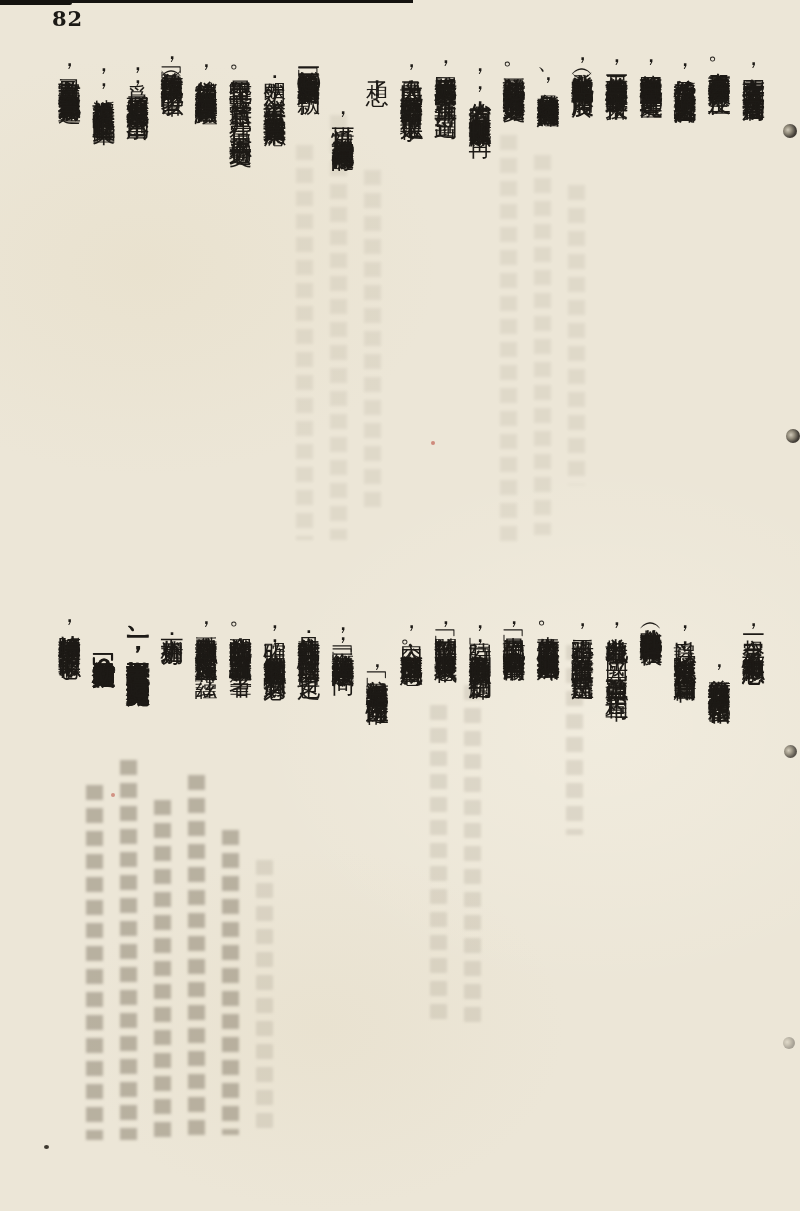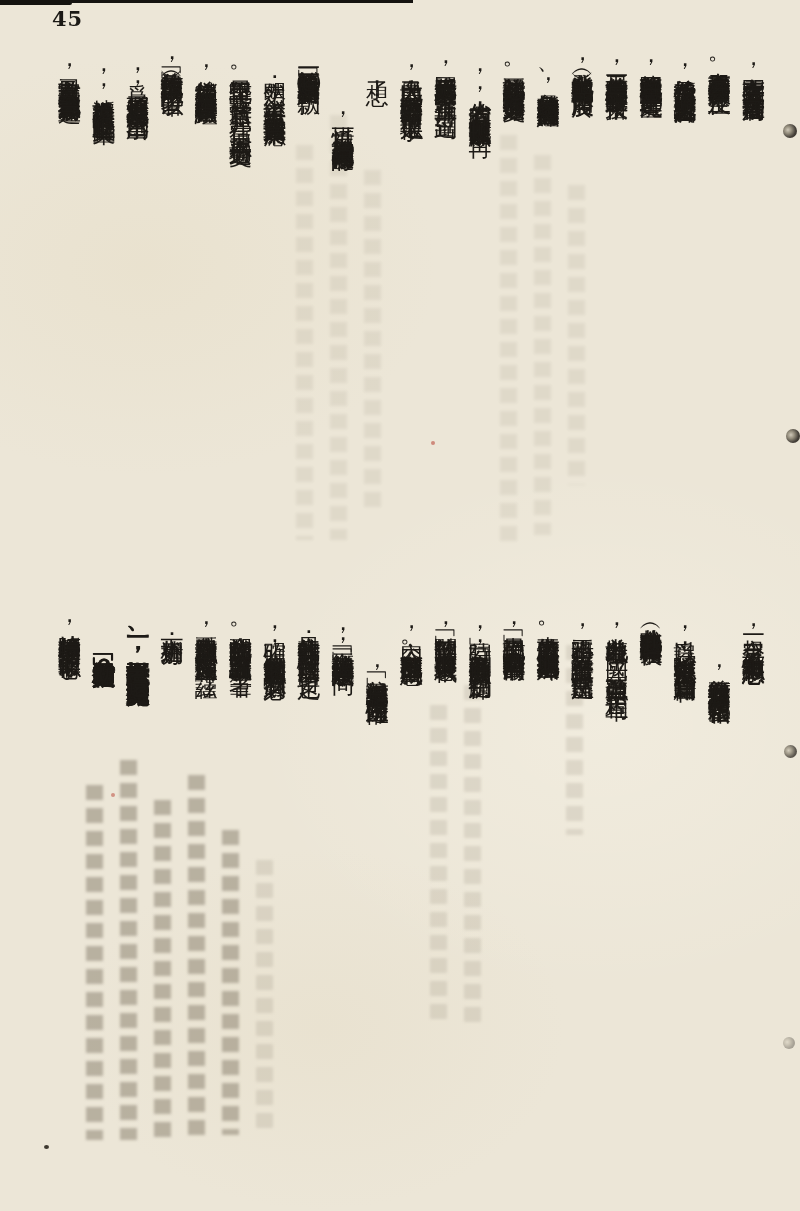--- a/index.html
+++ b/index.html
@@ -62,21 +62,21 @@
   .speck.dark { left: 44px; top: 1145px; width: 5px; height: 4px; background: #3d382f; }
   .speck.red1 { left: 431px; top: 441px; width: 4px; height: 4px; background: rgba(183,62,48,0.55); }
   .speck.red2 { left: 111px; top: 793px; width: 4px; height: 4px; background: rgba(183,62,48,0.5); }
 </style>
 </head>
 <body>
 
 <div class="edge-strip"></div>
 <div class="edge-strip thick"></div>
 
-<div class="page-number">45</div>
+<div class="page-number">82</div>
 
 <div class="ghost faint" style="left:296px; top:145px; height:395px;"></div>
 <div class="ghost faint" style="left:330px; top:115px; height:425px;"></div>
 <div class="ghost faint" style="left:364px; top:170px; height:340px;"></div>
 <div class="ghost faint" style="left:500px; top:135px; height:410px;"></div>
 <div class="ghost faint" style="left:534px; top:155px; height:380px;"></div>
 <div class="ghost faint" style="left:568px; top:185px; height:300px;"></div>
 <div class="ghost" style="left:86px;  top:785px; height:355px;"></div>
 <div class="ghost" style="left:120px; top:760px; height:380px;"></div>
 <div class="ghost" style="left:154px; top:800px; height:340px;"></div>

